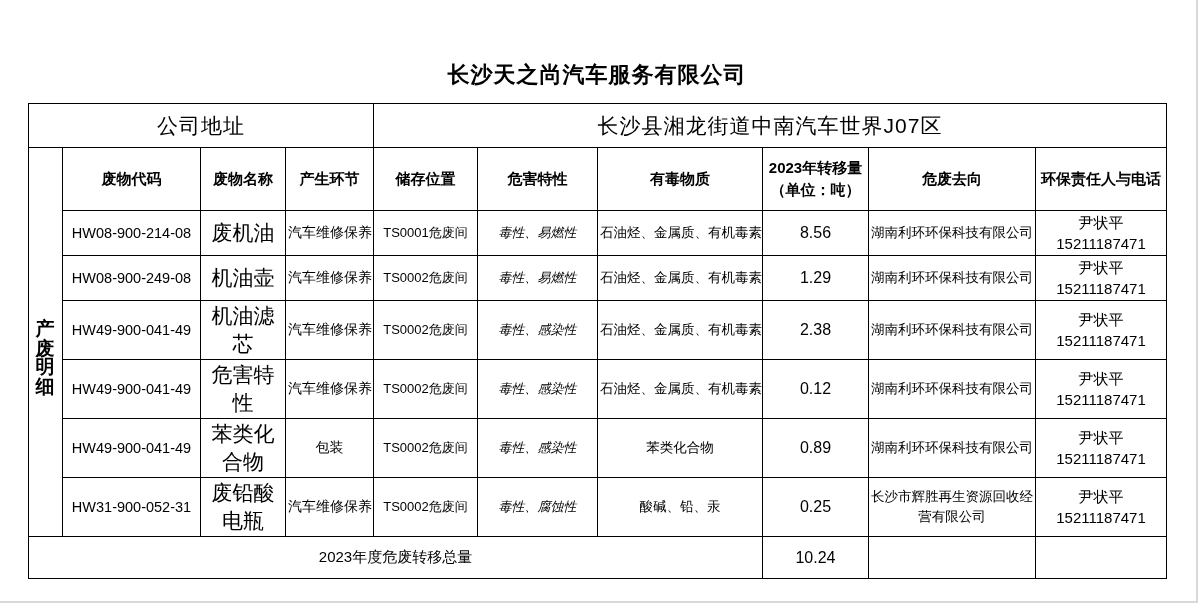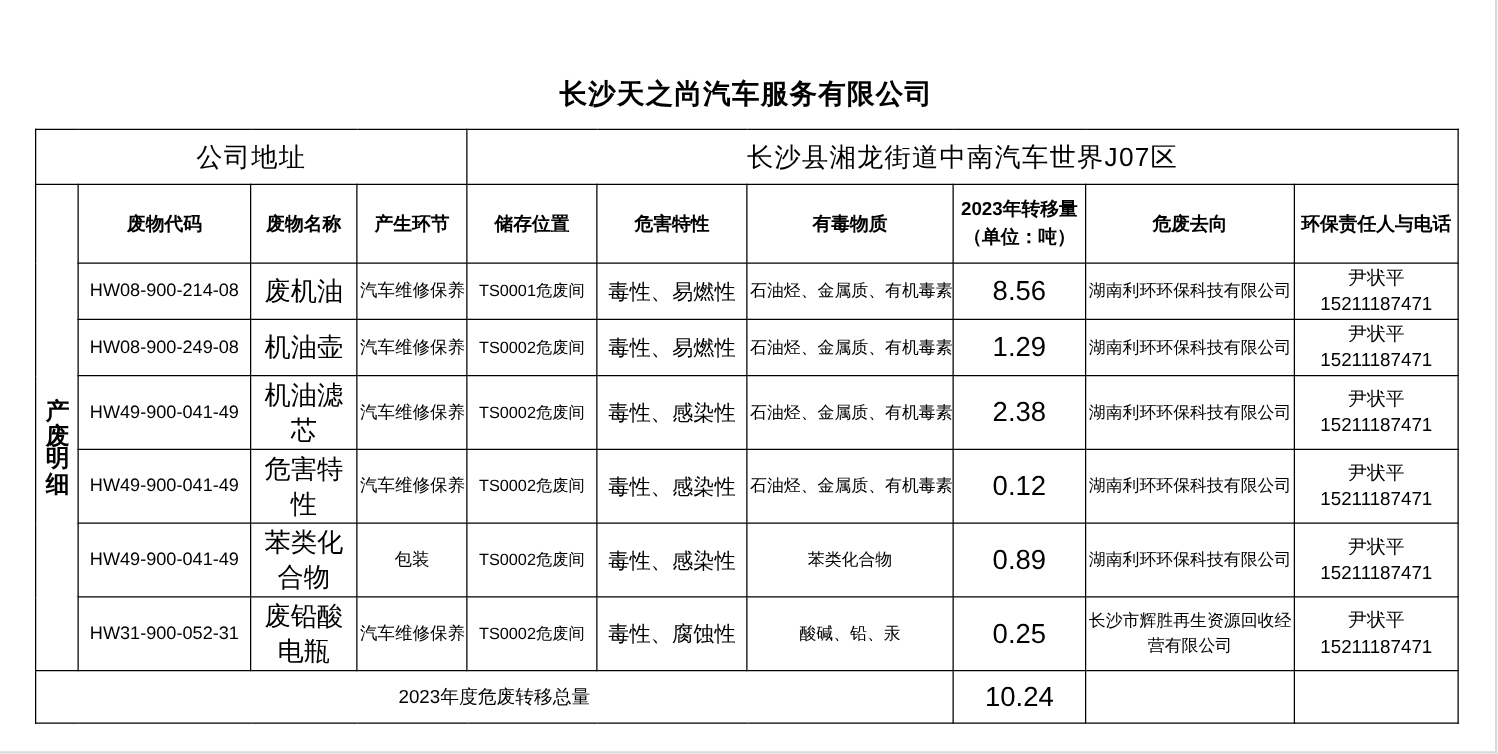--- a/index.html
+++ b/index.html
@@ -58,23 +58,23 @@
     margin: 0 auto;
     font-size: 19px;
     font-weight: bold;
     letter-spacing: 20px;
     line-height: 1;
   }
   .c-code    { font-size: 14.5px; white-space: nowrap; }
   .c-name    { font-size: 21px; }
   .c-stage   { font-size: 14px; white-space: nowrap; }
   .c-storage { font-size: 13px; white-space: nowrap; }
-  .c-hazard  { font-size: 17px; white-space: nowrap; }
+  .c-hazard  { font-size: 13px; white-space: nowrap; font-style: italic; }
   .c-toxic   { font-size: 13.5px; white-space: nowrap; }
-  .c-amount  { font-size: 22px; }
+  .c-amount  { font-size: 16px; }
   .c-dest    { font-size: 13.5px; line-height: 1.5; }
   .c-contact { font-size: 15px; line-height: 1.4; }
   .total-label { font-size: 15px; }
 </style>
 </head>
 <body>
 
 <div class="page">
 
   <div class="title">长沙天之尚汽车服务有限公司</div>

